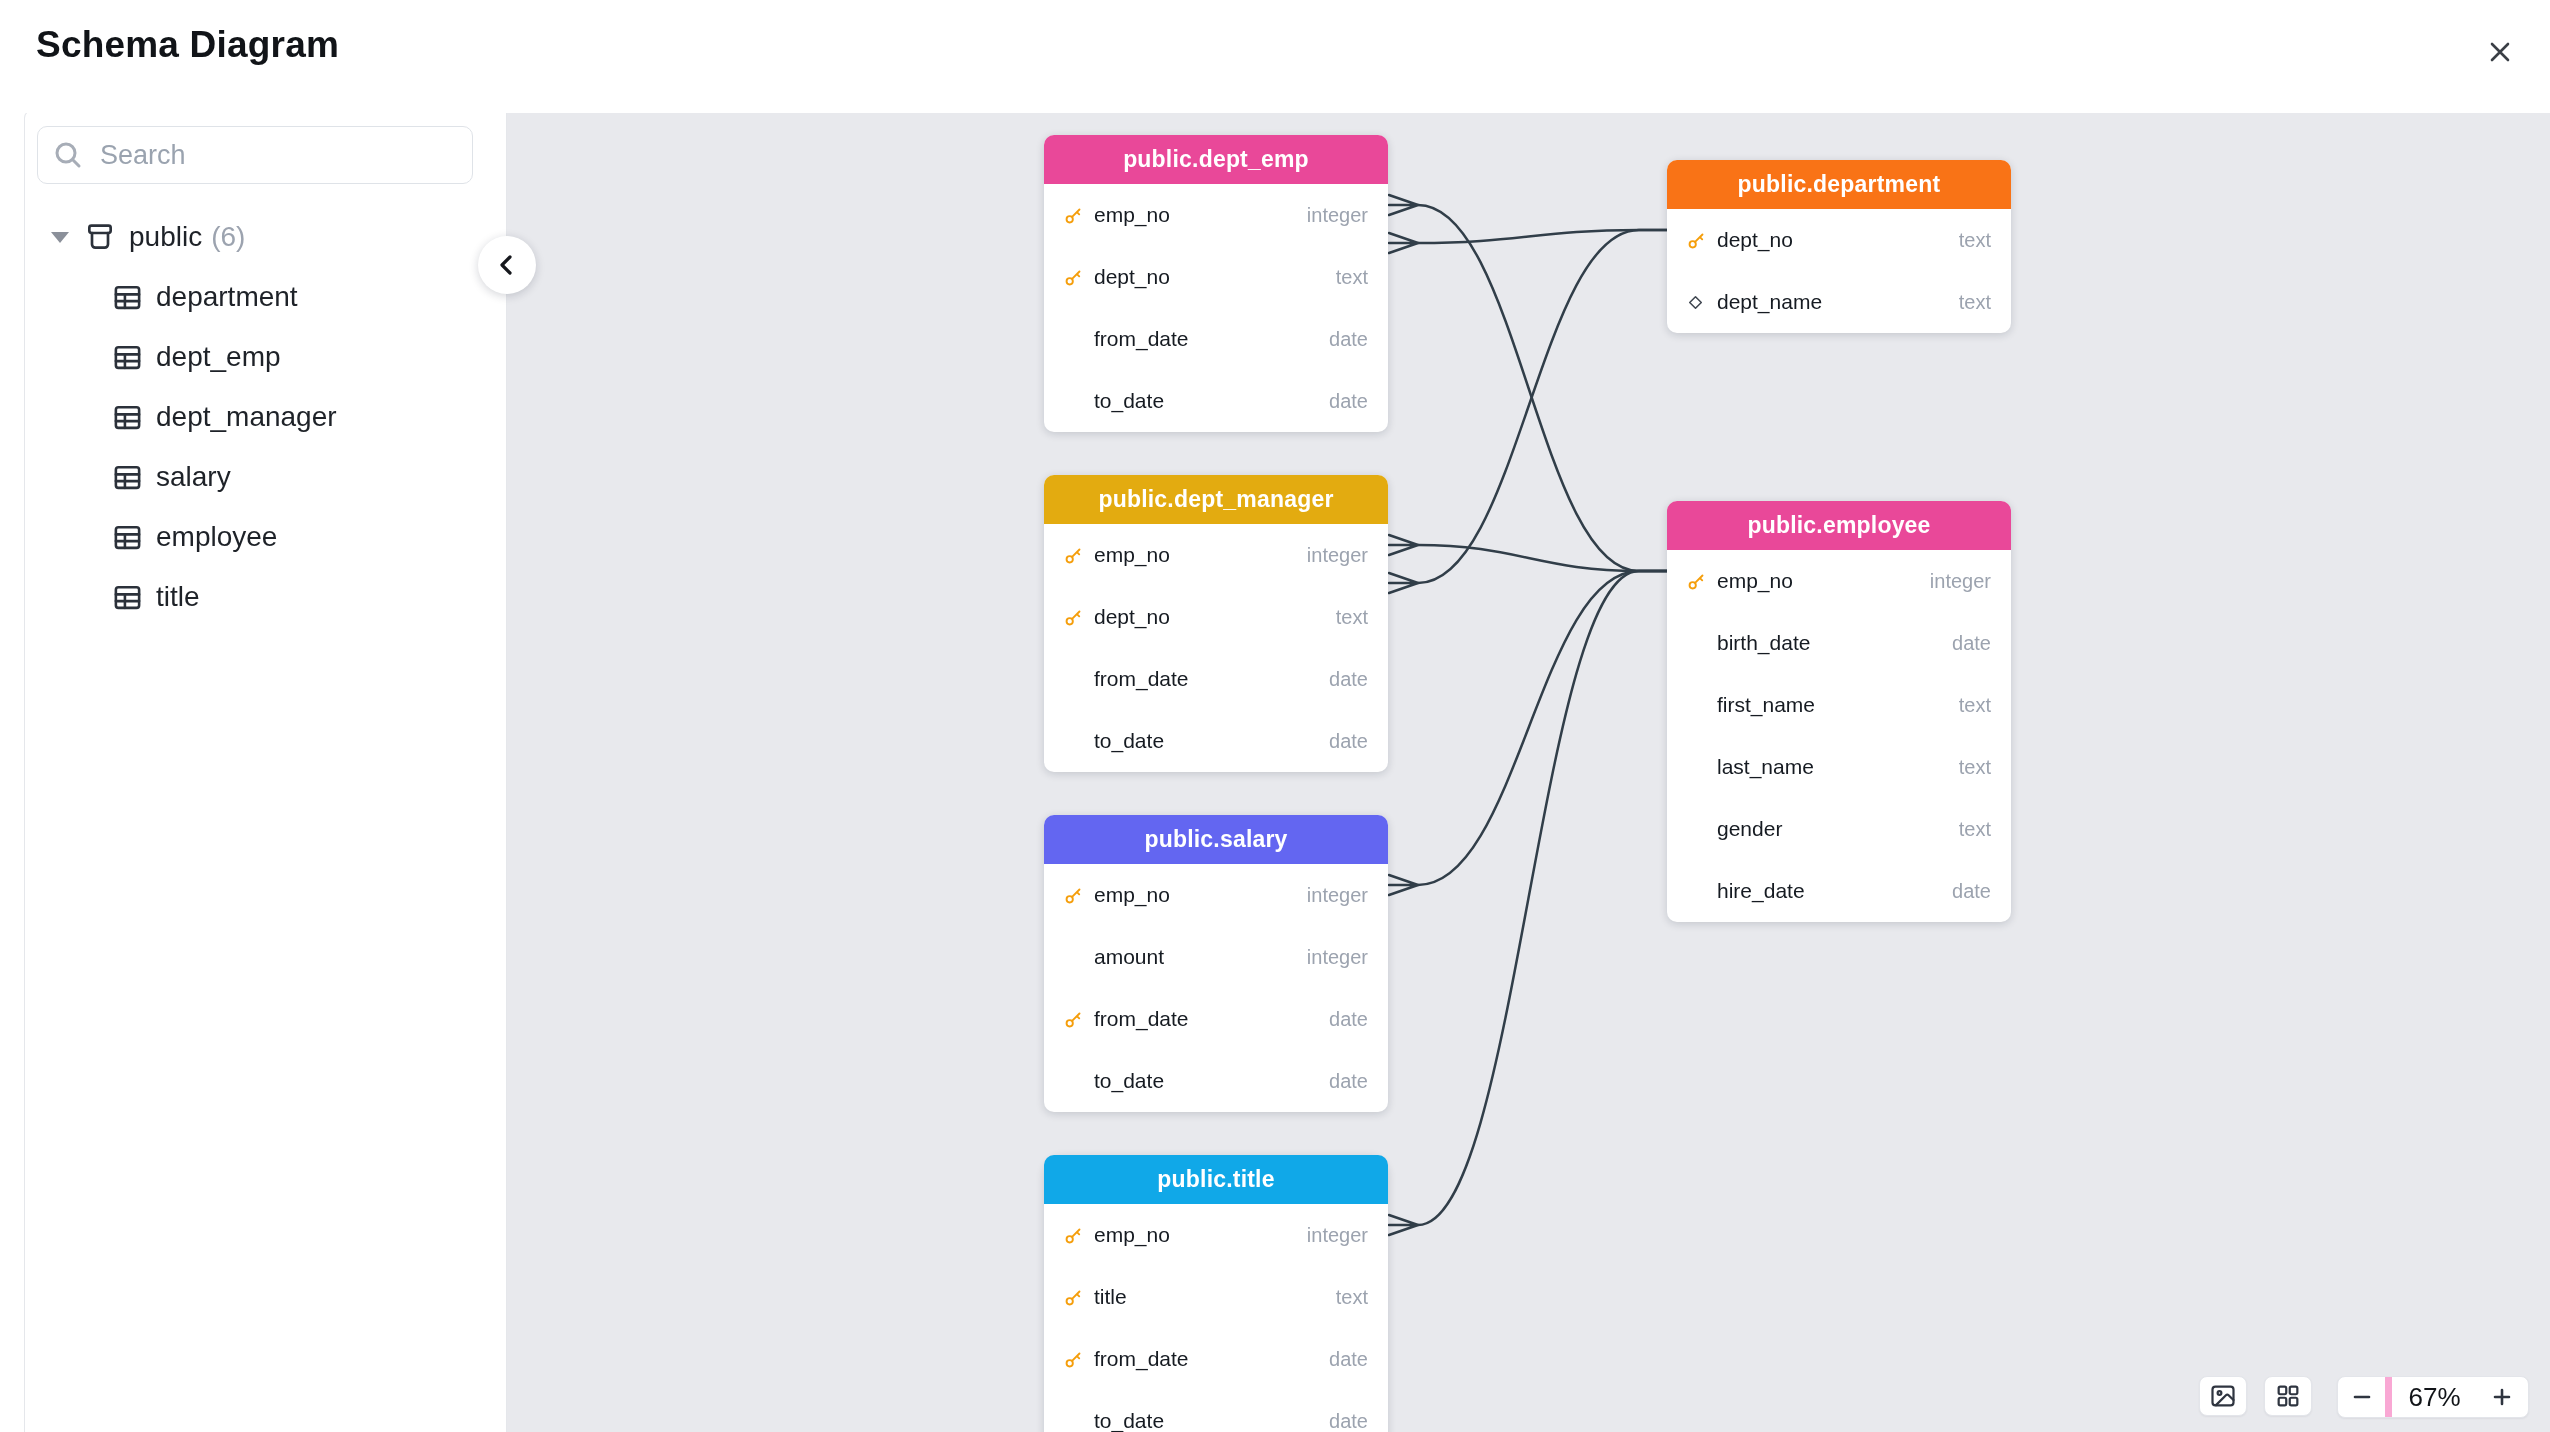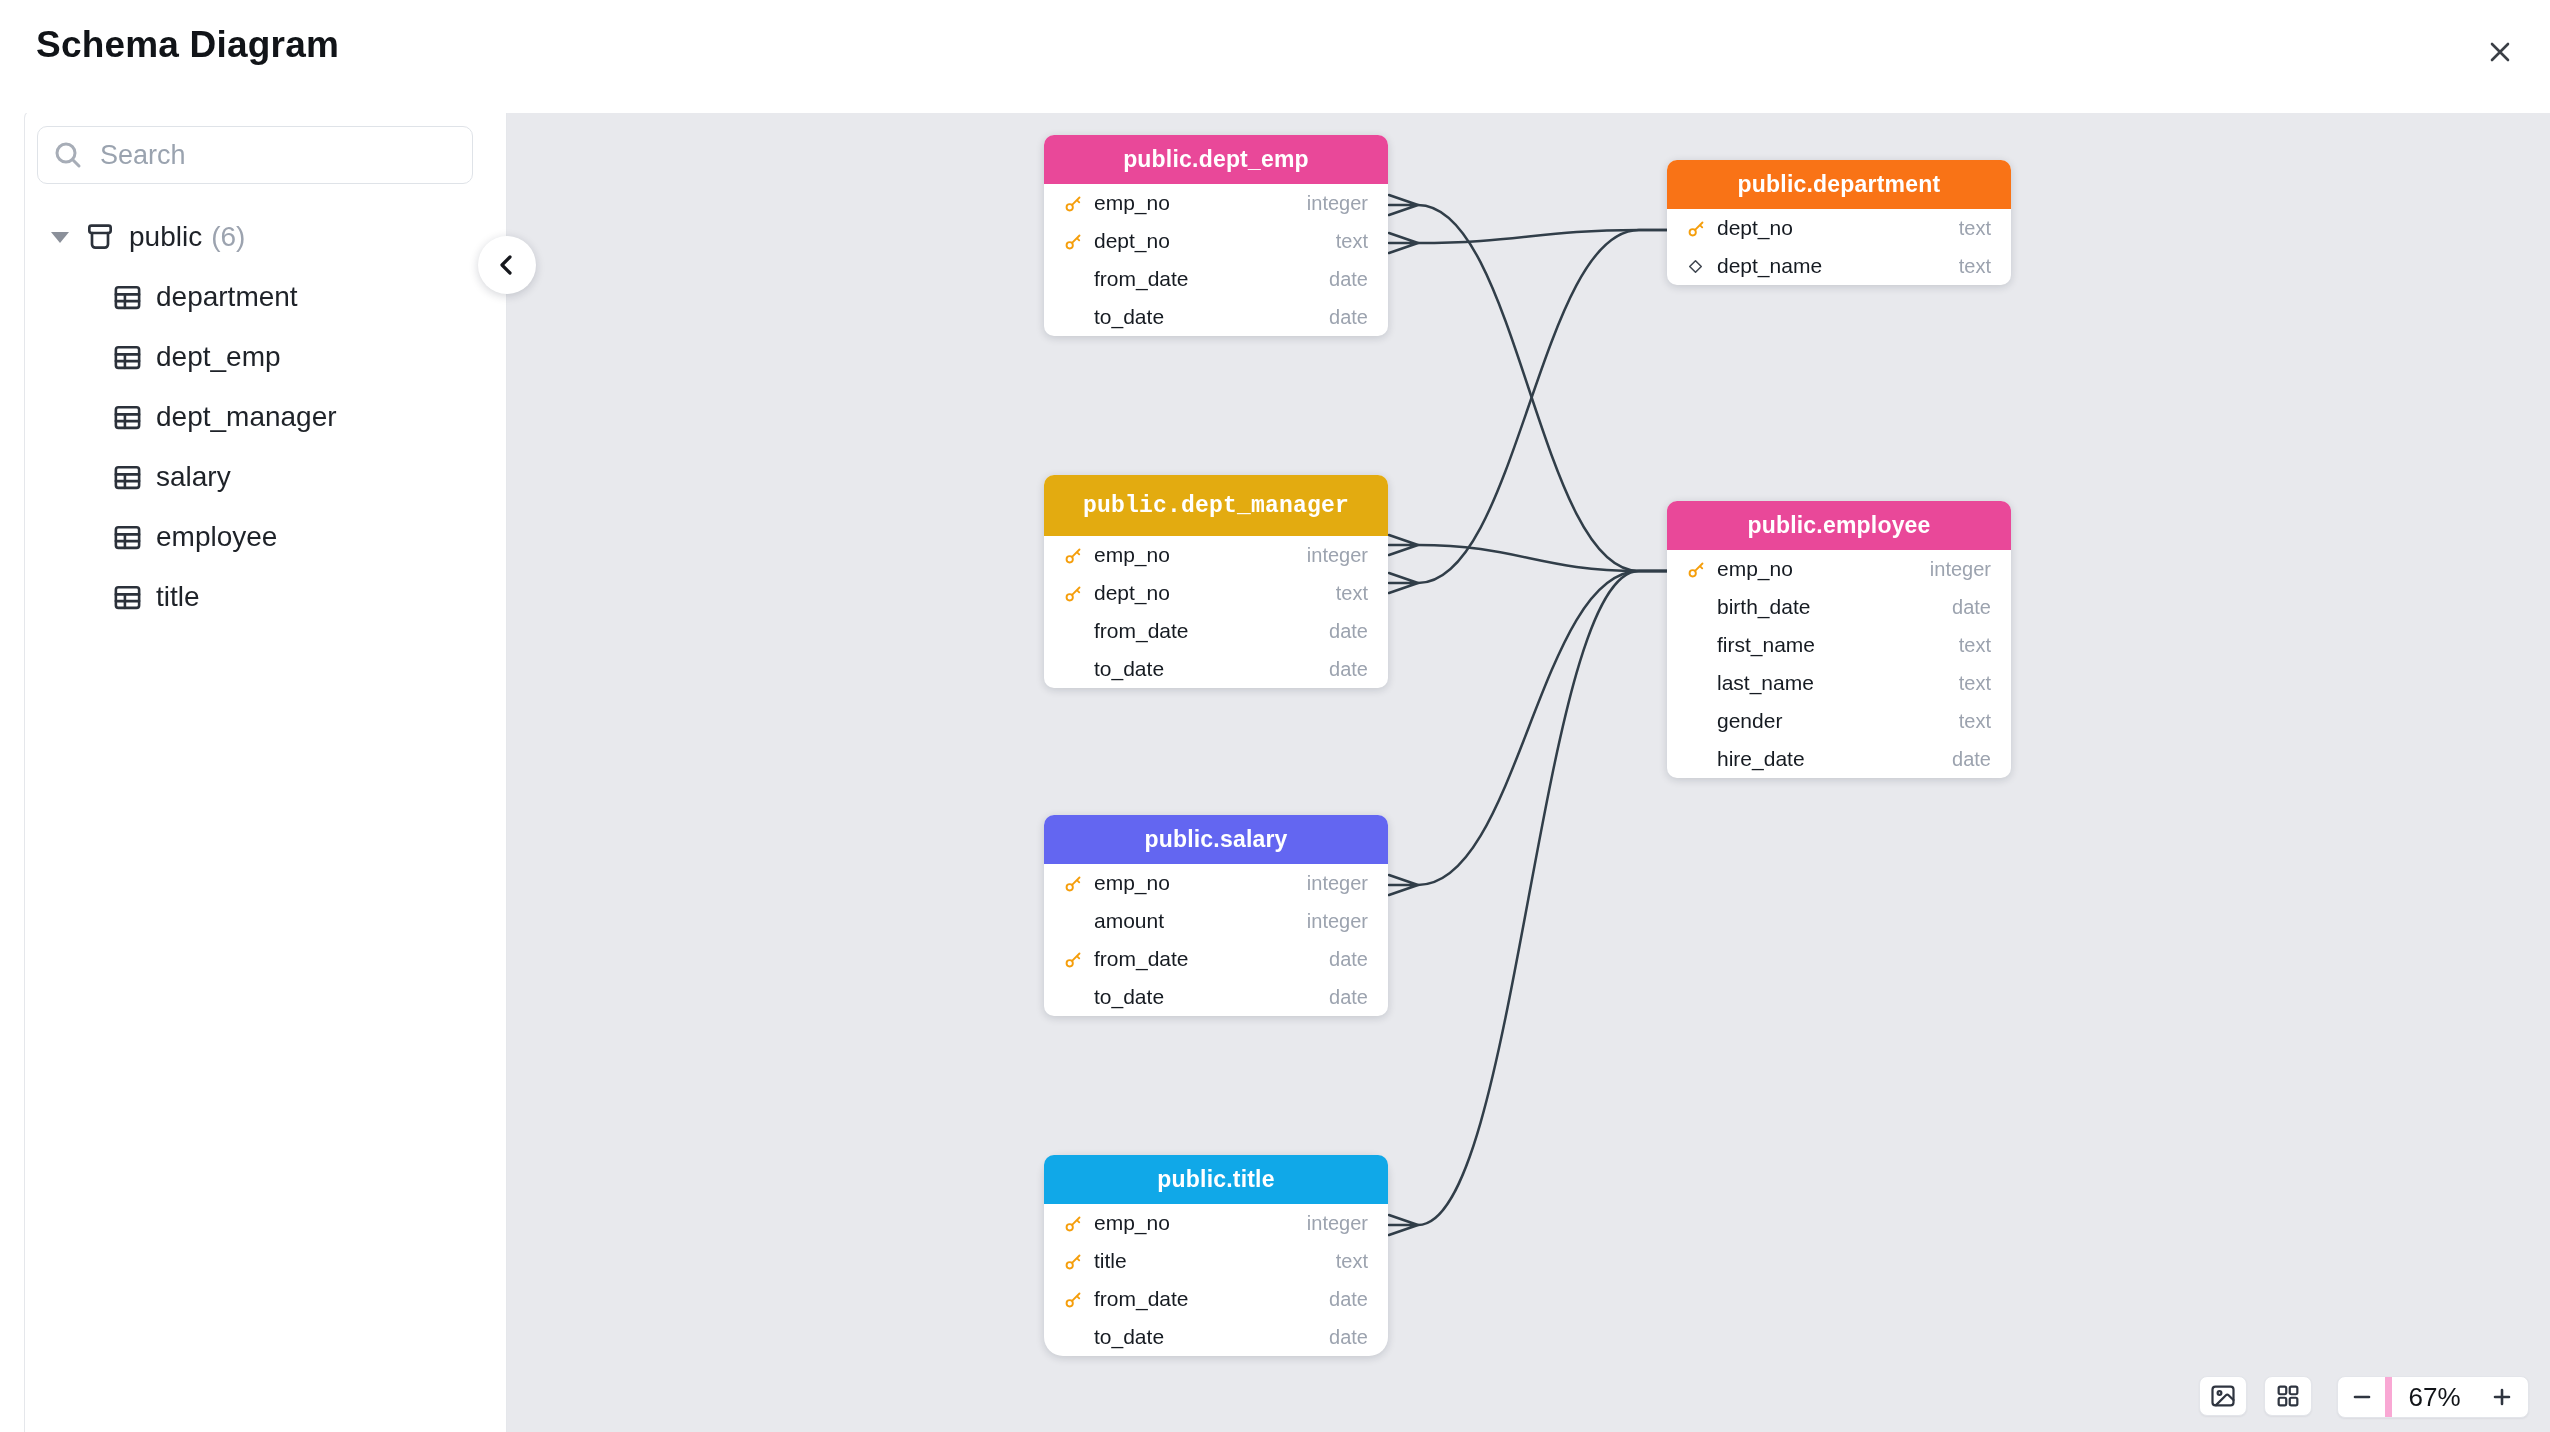--- a/index.html
+++ b/index.html
@@ -31,21 +31,21 @@
   .tree-item{height:60px;display:flex;align-items:center;cursor:pointer;}
   .tree-item .tico{margin-left:87px;display:flex;}
   .tree-item .lbl{margin-left:13px;font-size:28px;color:#1E2228;}
   
   .collapse-btn{position:absolute;left:478px;top:236px;width:58px;height:58px;border-radius:50%;background:#fff;border:none;
     box-shadow:0 2px 10px rgba(15,23,42,.18);z-index:5;cursor:pointer;display:flex;align-items:center;justify-content:center;padding:0;}
   
   .node{position:absolute;width:344px;background:#fff;border-radius:10px;box-shadow:0 2px 8px rgba(15,23,42,.16);z-index:3;cursor:grab;}
   .node-header{height:49px;border-radius:10px 10px 0 0;display:flex;align-items:center;justify-content:center;
     color:#fff;font-size:23px;font-weight:700;letter-spacing:.2px;}
-  .node-row{height:38px;display:flex;align-items:center;padding:0 20px;}
+  .node-row{height:38px;display:flex;align-items:center;padding:12px 20px;}
   .ico-slot{width:30px;display:flex;align-items:center;}
   .fname{font-size:21px;color:#161B22;}
   .ftype{margin-left:auto;font-size:20px;color:#9CA3AF;}
   
   .ctrl-btn{position:absolute;top:1376px;height:40px;background:#fff;border:1px solid #E3E5EA;border-radius:8px;
     box-shadow:0 1px 2px rgba(15,23,42,.06);cursor:pointer;display:flex;align-items:center;justify-content:center;padding:0;z-index:6;}
   .img-btn{left:2199px;width:48px;}
   .grid-btn{left:2264px;width:48px;}
   .zoom-group{position:absolute;left:2337px;top:1376px;width:190px;height:40px;background:#fff;border:1px solid #E3E5EA;
     border-radius:8px;box-shadow:0 1px 2px rgba(15,23,42,.06);display:flex;align-items:stretch;overflow:hidden;z-index:6;}
@@ -128,21 +128,21 @@
             <svg width="17" height="17" viewBox="0 0 20 20" fill="none" stroke="#3F4650" stroke-width="1.8" stroke-linejoin="round">
               <path d="M10 3.2 L16.8 10 L10 16.8 L3.2 10 Z"></path>
             </svg>
           </span>
           <span class="fname">dept_name</span>
           <span class="ftype">text</span>
         </div>
       </div>
     </div>
     <div class="node" style="left: 1044px; top: 475px;">
-      <div class="node-header" style="background: rgb(227, 171, 16); height: 61px; font-family: Liberation Mono, monospace;">public.dept_manager</div>
+      <div class="node-header" style="background: rgb(227, 171, 16); height: 49px;">public.dept_manager</div>
       <div>
         <div class="node-row" style="height: 38px;">
           <span class="ico-slot">
             <svg width="19" height="19" viewBox="0 0 20 20" fill="none" stroke="#F59E0B" stroke-width="2" stroke-linecap="round" stroke-linejoin="round">
               <circle cx="6" cy="14" r="3.3"></circle>
               <path d="M8.5 11.5 L16.3 3.7 M13.6 6.4 l2.4 2.4"></path>
             </svg>
           </span>
           <span class="fname">emp_no</span>
           <span class="ftype">integer</span>

